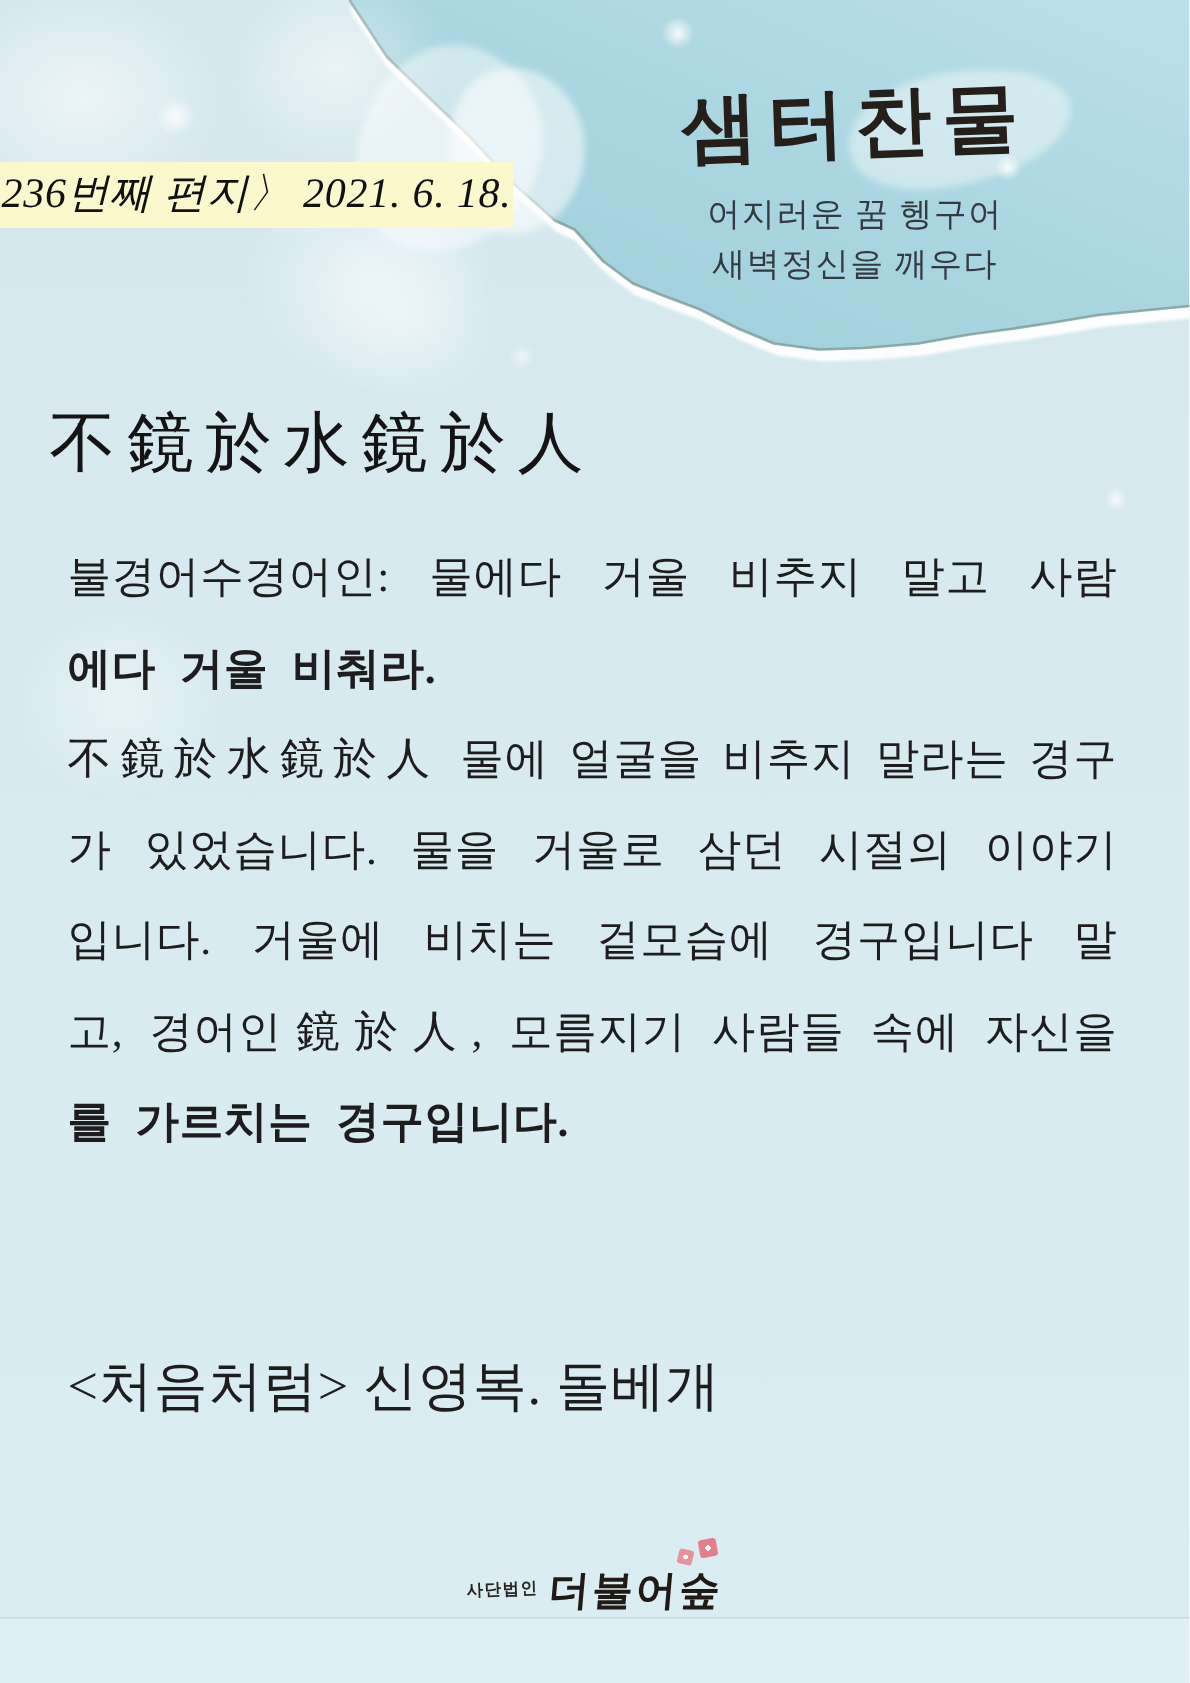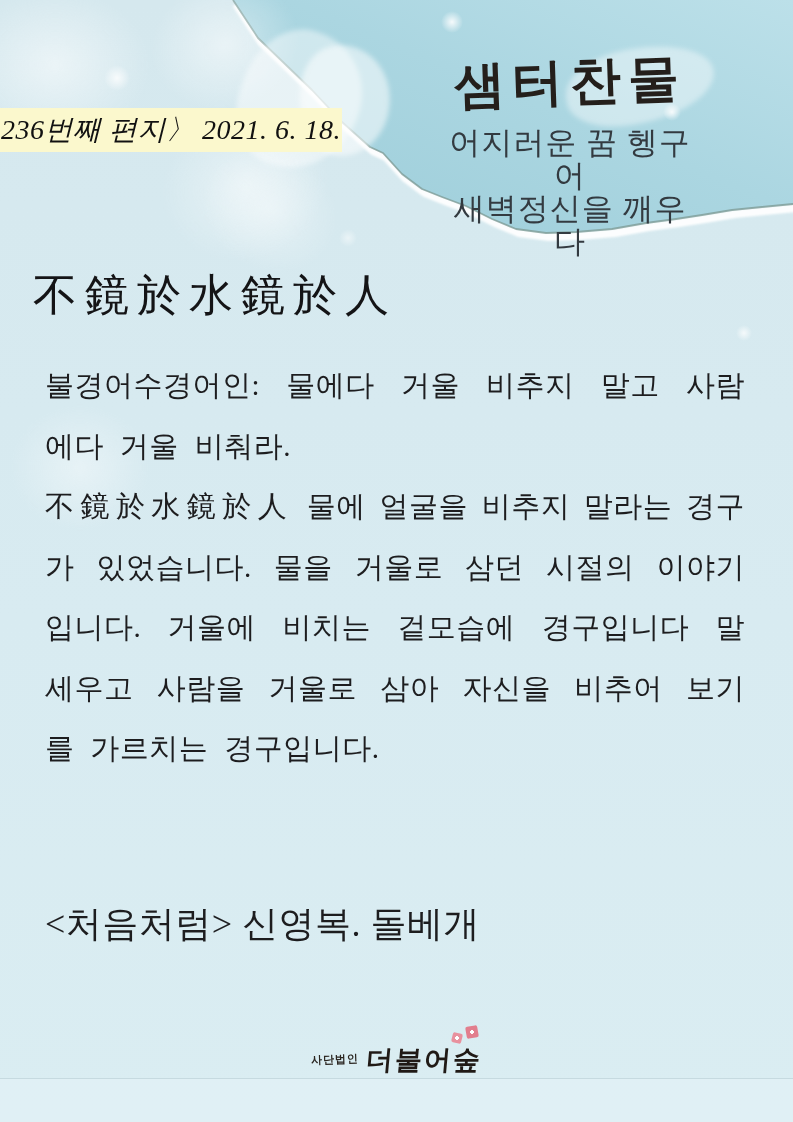--- a/index.html
+++ b/index.html
@@ -22,36 +22,36 @@
     font-size:28px; letter-spacing:0.5px; color:#111;font-style:italic;
   }
 
   .brand {
     position:absolute; left:428px; top:48px; width:284px; text-align:center;
     font-size:51px; font-weight:bold; letter-spacing:7px; color:#241f1b;
     transform:rotate(-2deg); white-space:nowrap;
   }
   .tagline {
     position:absolute; left:440px; top:126px; width:260px; text-align:center;
-    font-size:31px; line-height:33px; letter-spacing:1px; color:#333a40;
+    font-size:22px; line-height:33px; letter-spacing:1px; color:#333a40;
   }
 
   .title {
     position:absolute; left:33px; top:266px; margin:0;
     font-size:44px; font-weight:normal; letter-spacing:8px; color:#141416;
     white-space:nowrap;
     font-family:Liberation Mono, monospace;
   }
 
   .body-block { position:absolute; left:45px; top:355px; width:700px; }
   .line {
     font-size:29px; line-height:60.5px; letter-spacing:0.5px;
     text-align:justify; text-align-last:justify; white-space:normal;
   }
-  .line.para-end { text-align-last:left; word-spacing:0.28em; }
+  .line.para-end { text-align-last:left; word-spacing:0.28em;font-weight:bold; }
 
   .attribution {
     position:absolute; left:45px; top:900px;
     font-size:36px; letter-spacing:0.5px; color:#1d1d1f;
   }
 
   .footer-logo {
     position:absolute; left:0; right:0; top:1042px; height:42px;
     display:flex; justify-content:center; align-items:baseline; gap:7px;
   }
@@ -121,21 +121,21 @@
   </div>
 
   <h1 class="title">不鏡於水鏡於人</h1>
 
   <div class="body-block">
     <div class="line">불경어수경어인: 물에다 거울 비추지 말고 사람</div>
     <div class="line para-end">에다 거울 비춰라.</div>
     <div class="line">不鏡於水鏡於人 물에 얼굴을 비추지 말라는 경구</div>
     <div class="line">가 있었습니다. 물을 거울로 삼던 시절의 이야기</div>
     <div class="line">입니다. 거울에 비치는 겉모습에 경구입니다 말</div>
-    <div class="line">세우고 사람을 거울로 삼아 자신을 비추어 보기</div>
+    <div class="line">고, 경어인鏡於人, 모름지기 사람들 속에 자신을</div>
     <div class="line para-end">를 가르치는 경구입니다.</div>
   </div>
 
   <div class="attribution">&lt;처음처럼&gt; 신영복. 돌베개</div>
 
   <div class="footer-logo">
     <span class="org-prefix">사단법인</span>
     <span class="org-name-wrap">
       <span class="org-name">더불어숲</span>
       <span class="seal s1"></span>

